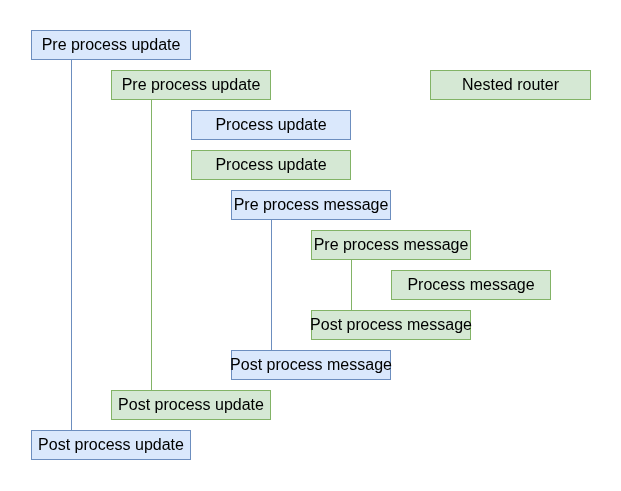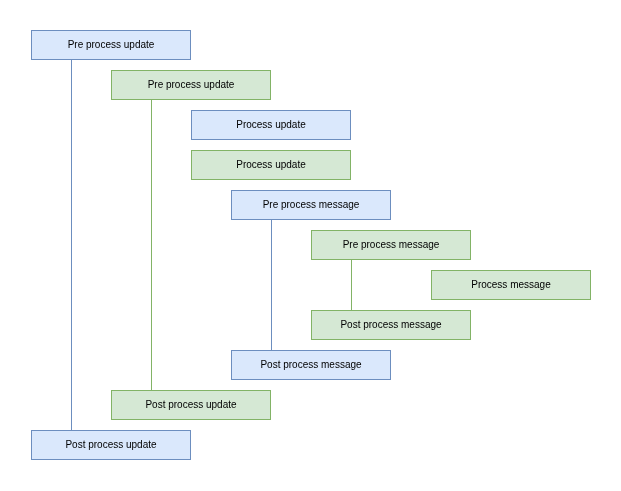--- a/index.html
+++ b/index.html
@@ -12,21 +12,21 @@
     overflow: hidden;
     background: var(--background, #ffffff);
   }
   .node {
     position: absolute;
     box-sizing: border-box;
     border: 1px solid;
     display: flex;
     align-items: center;
     justify-content: center;
-    font-size: 10px;
+    font-size: 16px;
     line-height: 1;
     color: var(--text, #000000);
     white-space: nowrap;
   }
   .node.blue {
     background: var(--blue-fill, #dae8fc);
     border-color: var(--blue-stroke, #6c8ebf);
   }
   .node.green {
     background: var(--green-fill, #d5e8d4);
@@ -47,18 +47,19 @@
     <div class="connector blue" style="left: 71px; top: 60px; height: 370px;"></div>
     <div class="connector green" style="left: 151px; top: 100px; height: 290px;"></div>
     <div class="connector blue" style="left: 271px; top: 220px; height: 130px;"></div>
     <div class="connector green" style="left: 351px; top: 260px; height: 50px;"></div>
     <div class="node blue" style="left: 31px; top: 30px; width: 160px; height: 30px;">Pre process update</div>
     <div class="node green" style="left: 111px; top: 70px; width: 160px; height: 30px;">Pre process update</div>
     <div class="node blue" style="left: 191px; top: 110px; width: 160px; height: 30px;">Process update</div>
     <div class="node green" style="left: 191px; top: 150px; width: 160px; height: 30px;">Process update</div>
     <div class="node blue" style="left: 231px; top: 190px; width: 160px; height: 30px;">Pre process message</div>
     <div class="node green" style="left: 311px; top: 230px; width: 160px; height: 30px;">Pre process message</div>
-    <div class="node green" style="left: 391px; top: 270px; width: 160px; height: 30px; margin-left: 40px;">Process message</div>
+    <div class="node green" style="left: 391px; top: 270px; width: 160px; height: 30px;">Process message</div>
     <div class="node green" style="left: 311px; top: 310px; width: 160px; height: 30px;">Post process message</div>
     <div class="node blue" style="left: 231px; top: 350px; width: 160px; height: 30px;">Post process message</div>
     <div class="node green" style="left: 111px; top: 390px; width: 160px; height: 30px;">Post process update</div>
     <div class="node blue" style="left: 31px; top: 430px; width: 160px; height: 30px;">Post process update</div>
+    <div class="node green" style="left: 430px; top: 70px; width: 161px; height: 30px;">Nested router</div>
   </div>
 
 </body></html>

